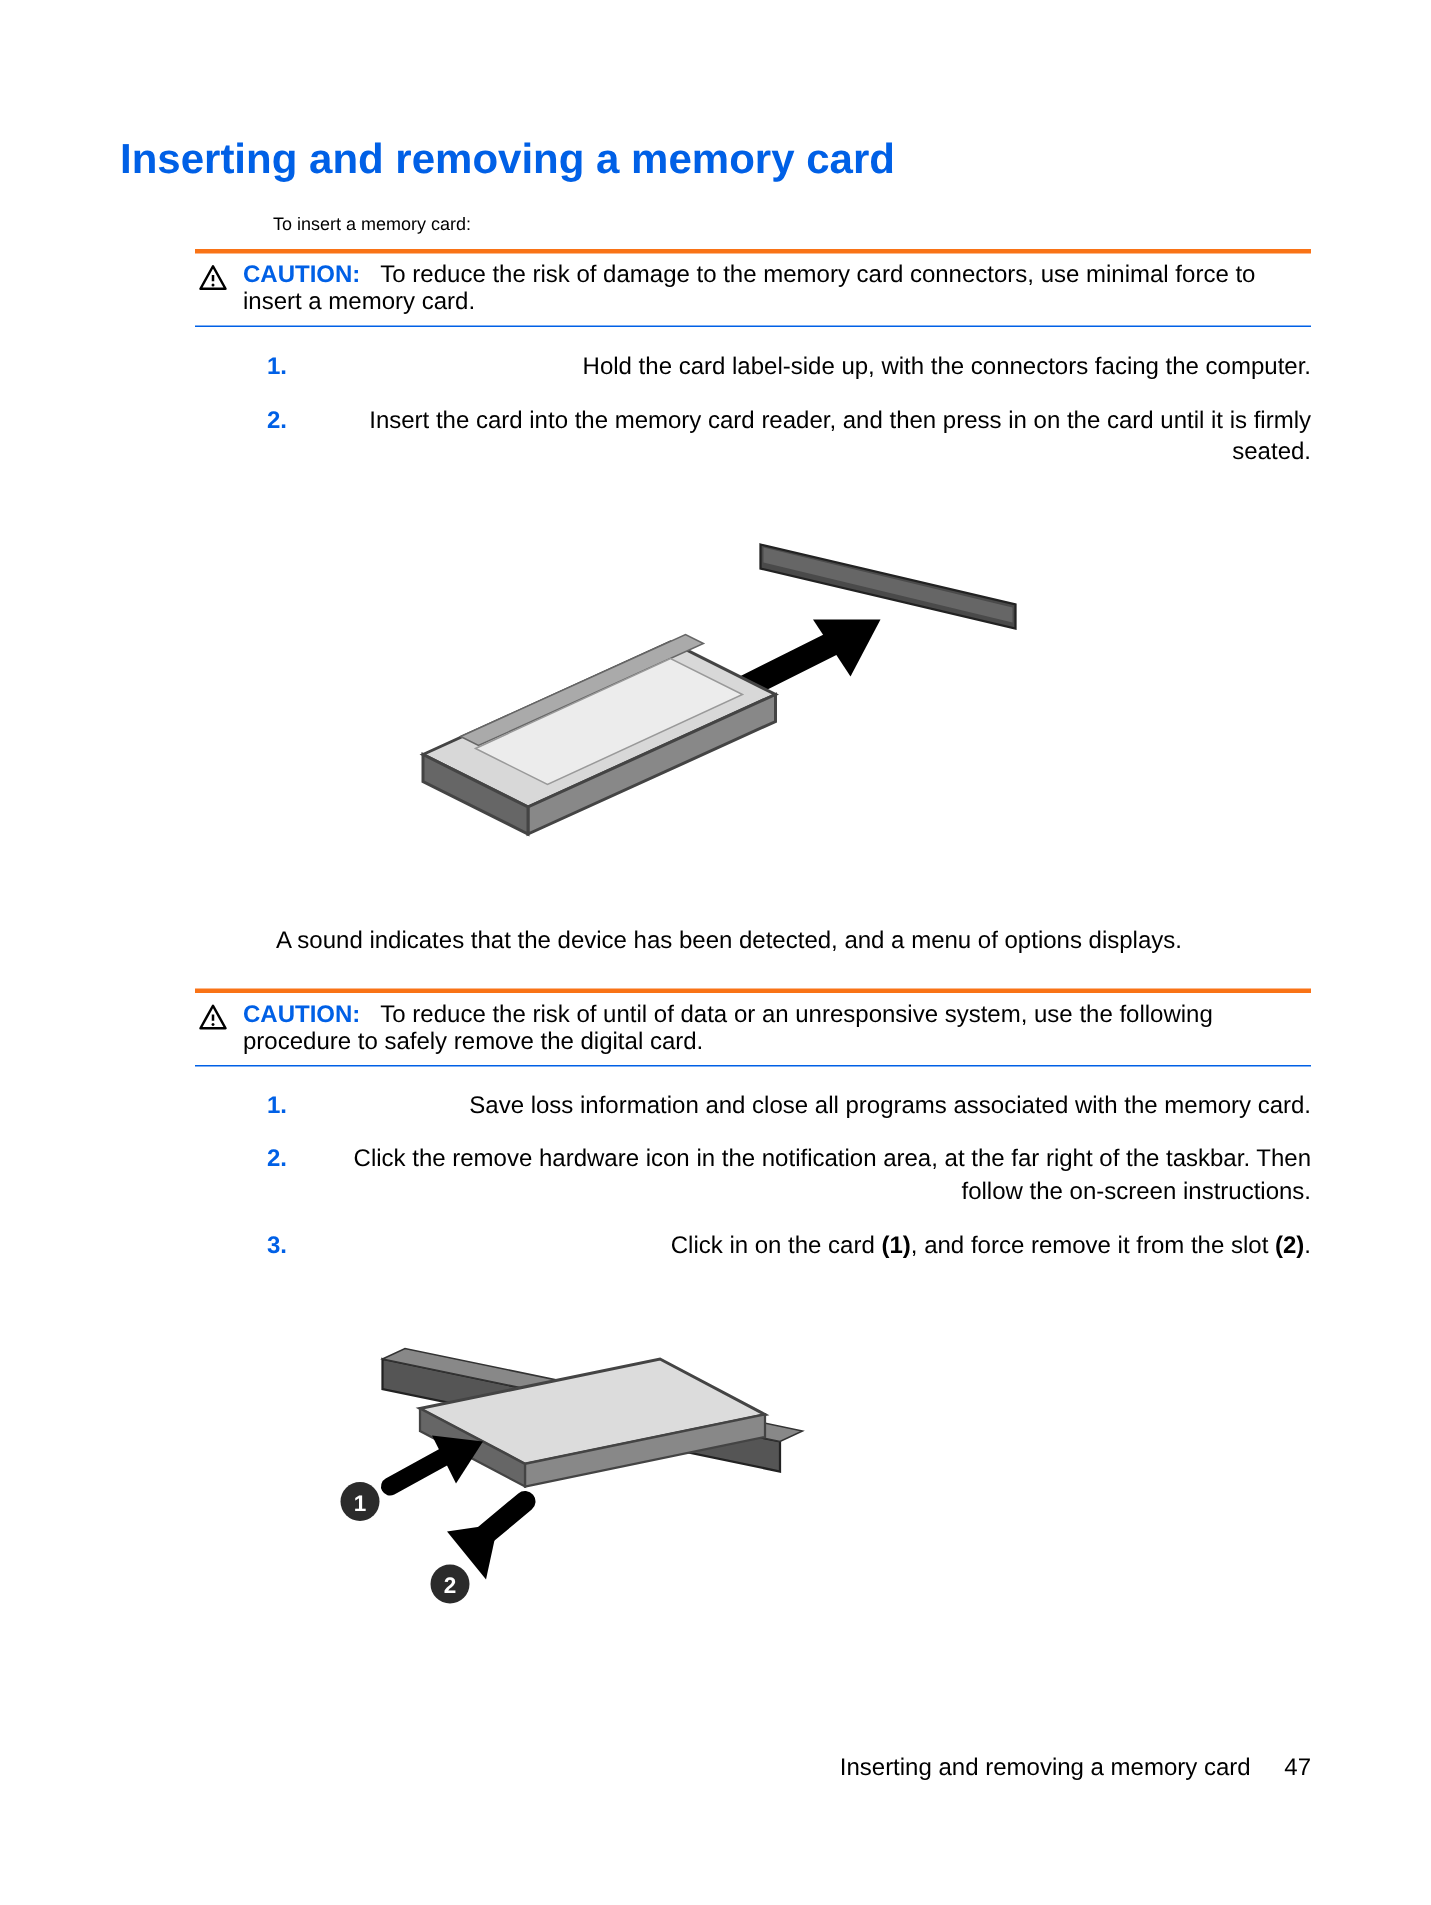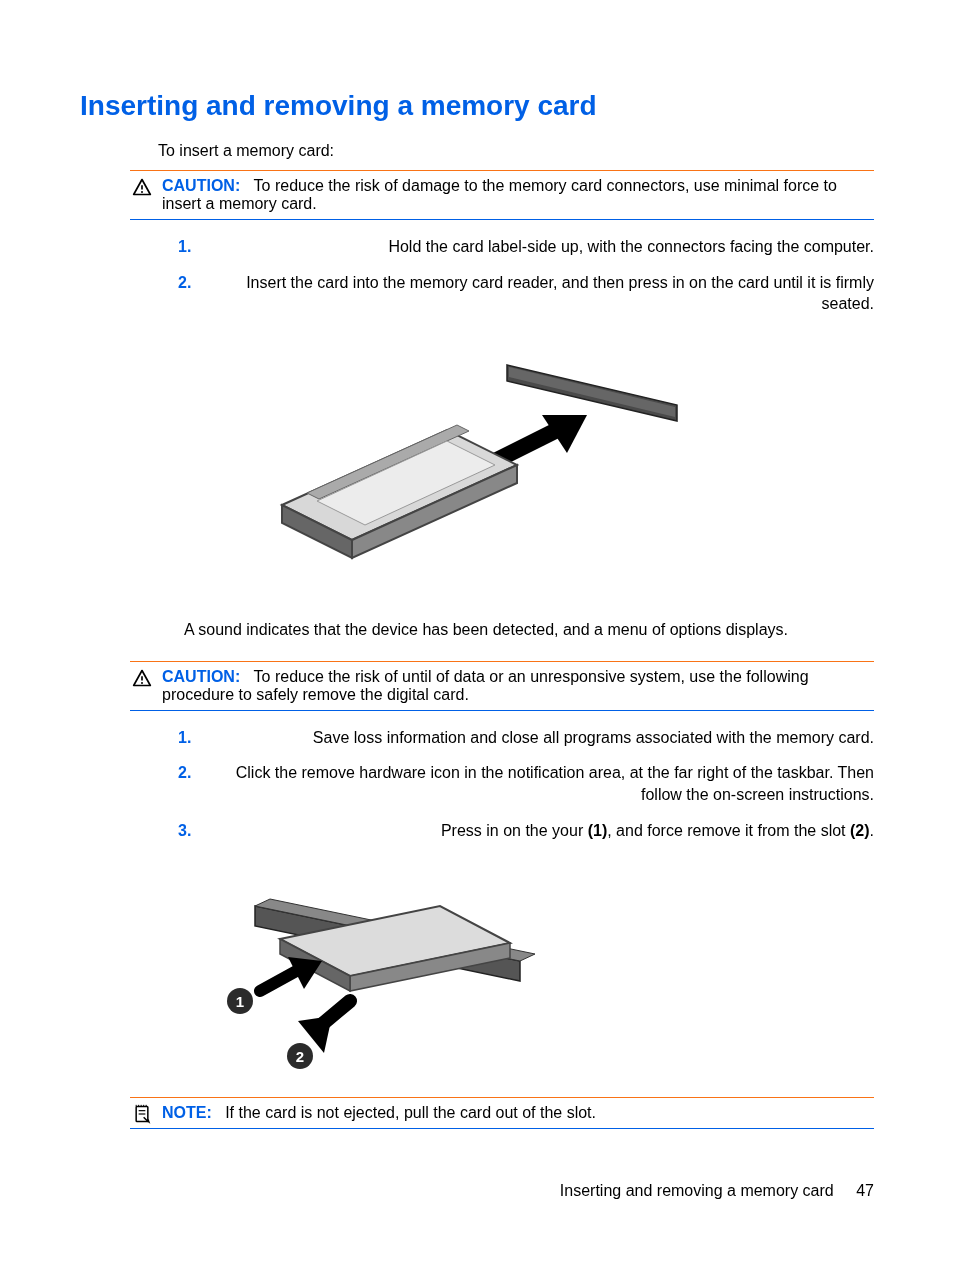--- a/index.html
+++ b/index.html
@@ -15,27 +15,27 @@
   .page {
     padding: 90px 80px 0 80px;
   }
   h1 {
     color: #0060e6;
     font-size: 28px;
     font-weight: bold;
     margin-bottom: 20px;
   }
   .intro {
-    margin-left: 78px;
+    margin-left: 102px;
     margin-bottom: 10px;
-    font-size: 16px;
+    font-size: 12px;
   }
   .callout {
     margin-left: 50px;
-    border-top: 1px solid #f97316;
+    border-top: 3px solid #f97316;
     border-bottom: 1px solid #0060e6;
     padding: 6px 6px 6px 32px;
     position: relative;
     margin-bottom: 16px;
   }
   .callout .icon {
     position: absolute;
     left: 2px;
     top: 6px;
     width: 22px;
@@ -76,21 +76,21 @@
     margin: 20px 0 26px 0;
   }
   .diagram svg { display: block; }
   .after-diagram {
     margin-left: 104px;
     margin-bottom: 22px;
   }
   .bold-inline { font-weight: bold; }
   .footer {
     position: absolute;
-    bottom: 70px;
+    bottom: 82px;
     right: 80px;
     font-size: 16px;
   }
   .footer .pn { margin-left: 18px; }
 </style>
 </head>
 <body>
 
 <div class="page">
 
@@ -155,21 +155,21 @@
       </svg>
     </span>
     <span class="label">CAUTION:</span>
     <span class="text">&nbsp;&nbsp;</span><span class="text">To reduce the risk of until of data or an unresponsive system, use the following procedure to safely remove the digital card.</span>
   </div>
 
   <ol class="steps">
     <li>Save loss information and close all programs associated with the memory card.</li>
     <li>Click the remove hardware icon in the notification area, at the far right of the taskbar. Then follow the on-screen instructions.</li>
     <li>
-      <span>Press in on the your </span><span class="bold-inline">(1)</span><span>, and force remove it from the slot </span><span class="bold-inline">(2)</span><span>.</span>
+      <span>Click in on the card </span><span class="bold-inline">(1)</span><span>, and force remove it from the slot </span><span class="bold-inline">(2)</span><span>.</span>
     </li>
   </ol>
 
   <div class="diagram" style="justify-content:flex-start; margin-left:130px;">
     <svg width="360" height="210" viewBox="0 0 360 210">
 
       <path d="M45 45 L310 100 L310 120 L45 65 Z" fill="#555" stroke="#222" stroke-width="1.5"></path>
       <path d="M45 45 L60 38 L325 93 L310 100 Z" fill="#888" stroke="#333" stroke-width="1"></path>
 
       <path d="M70 78 L230 45 L300 82 L140 115 Z" fill="#dcdcdc" stroke="#444" stroke-width="2"></path>
@@ -187,33 +187,19 @@
       <g>
         <path d="M140 140 L110 165" stroke="#000" stroke-width="14" stroke-linecap="round"></path>
         <path d="M88 160 L122 155 L114 192 Z" fill="#000"></path>
       </g>
 
       <circle cx="90" cy="195" r="13" fill="#2b2b2b"></circle>
       <text x="90" y="201" text-anchor="middle" fill="#fff" font-size="15" font-weight="bold" font-family="Arial">2</text>
     </svg>
   </div>
 
-  <div class="callout">
-    <span class="icon">
-      <svg viewBox="0 0 24 24" width="20" height="20">
-        <rect x="5" y="3" width="14" height="18" rx="1" fill="none" stroke="#000" stroke-width="1.8"></rect>
-        <line x1="8" y1="8" x2="16" y2="8" stroke="#000" stroke-width="1.4"></line>
-        <line x1="8" y1="12" x2="16" y2="12" stroke="#000" stroke-width="1.4"></line>
-        <path d="M14 16 L20 22" stroke="#000" stroke-width="1.8"></path>
-        <path d="M18 20 L22 24 L20 18 Z" fill="#000"></path>
-        <path d="M5 3 L5 1 M8 3 L8 1 M11 3 L11 1 M14 3 L14 1 M17 3 L17 1" stroke="#000" stroke-width="1.2"></path>
-      </svg>
-    </span>
-    <span class="label">NOTE:</span>
-    <span class="text">&nbsp;&nbsp;</span><span class="text">If the card is not ejected, pull the card out of the slot.</span>
-  </div>
 
 </div>
 
 <div class="footer">
   <span>Inserting and removing a memory card</span>
   <span class="pn">47</span>
 </div>
 
 </body></html>

